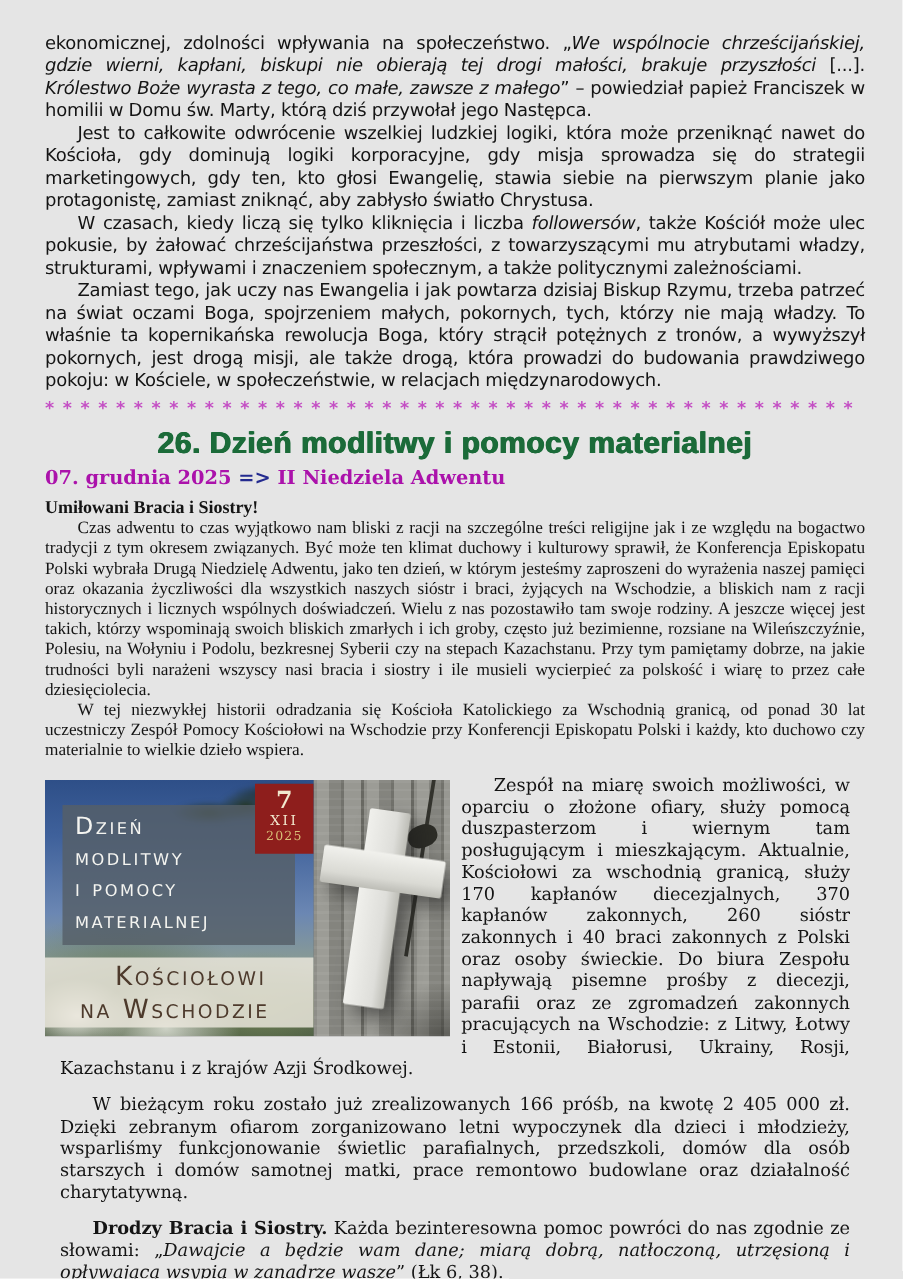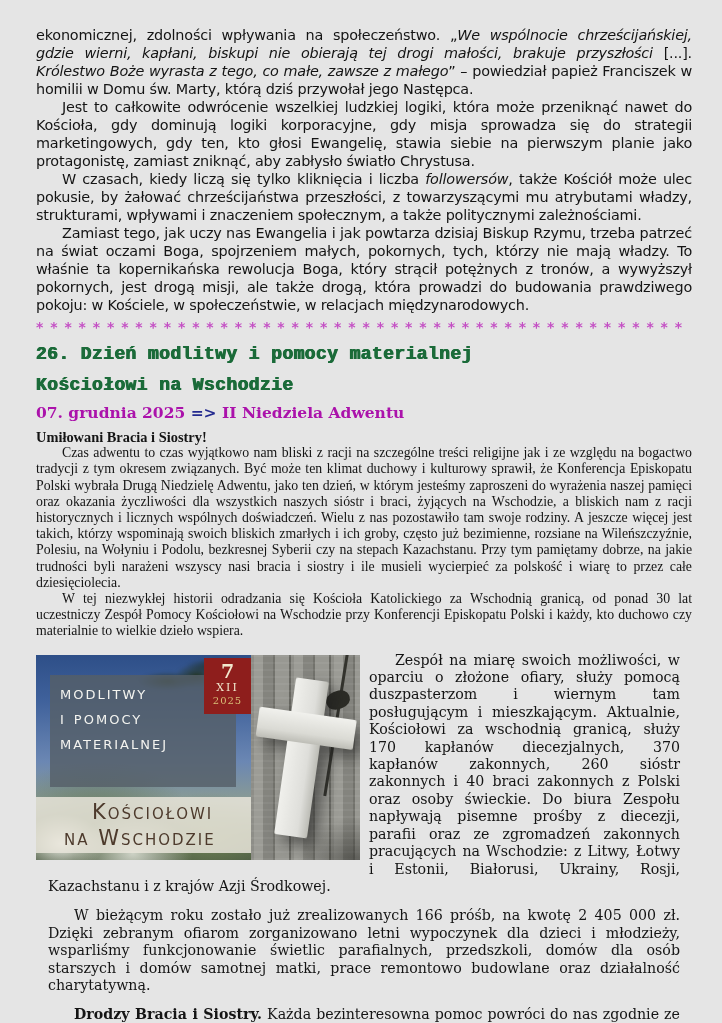--- a/index.html
+++ b/index.html
@@ -19,23 +19,23 @@
   .intro i{font-style:italic;}
   
   .stars{
     margin-top:5px;
     font-family:"DejaVu Sans",sans-serif;font-weight:bold;
     font-size:14px;color:#c44fc4;white-space:nowrap;overflow:hidden;
     letter-spacing:1px;
   }
   
   .title{
-    font-family:Liberation Mono, monospace;font-weight:bold;
-    color:#1b6b39;text-align:left;
-    font-size:18px;line-height:31px;margin:4px 0 0 0;
+    font-family:Liberation Sans, sans-serif;font-weight:bold;
+    color:#1b6b39;text-align:center;
+    font-size:24px;line-height:31px;margin:4px 0 0 0;
     letter-spacing:.4px;
     text-shadow:.5px 0 currentColor,-.5px 0 currentColor;
   }
   .title .tl{display:block;}
   
   .dateline{
     font-family:"DejaVu Serif",serif;font-weight:bold;
     font-size:15.5px;line-height:18px;
     color:#ab12ab;margin-top:3px;
   }
@@ -143,41 +143,41 @@
     <p class="first"><span>ekonomicznej, zdolności wpływania na społeczeństwo. „</span><i>We wspólnocie chrześcijańskiej, gdzie wierni, kapłani, biskupi nie obierają tej drogi małości, brakuje przyszłości</i><span> [...]. </span><i>Królestwo Boże wyrasta z tego, co małe, zawsze z małego</i><span>” – powiedział papież Franciszek w homilii w Domu św. Marty, którą dziś przywołał jego Następca.</span></p>
     <p>Jest to całkowite odwrócenie wszelkiej ludzkiej logiki, która może przeniknąć nawet do Kościoła, gdy dominują logiki korporacyjne, gdy misja sprowadza się do strategii marketingowych, gdy ten, kto głosi Ewangelię, stawia siebie na pierwszym planie jako protagonistę, zamiast zniknąć, aby zabłysło światło Chrystusa.</p>
     <p><span>W czasach, kiedy liczą się tylko kliknięcia i liczba </span><i>followersów</i><span>, także Kościół może ulec pokusie, by żałować chrześcijaństwa przeszłości, z towarzyszącymi mu atrybutami władzy, strukturami, wpływami i znaczeniem społecznym, a także politycznymi zależnościami.</span></p>
     <p>Zamiast tego, jak uczy nas Ewangelia i jak powtarza dzisiaj Biskup Rzymu, trzeba patrzeć na świat oczami Boga, spojrzeniem małych, pokornych, tych, którzy nie mają władzy. To właśnie ta kopernikańska rewolucja Boga, który strącił potężnych z tronów, a wywyższył pokornych, jest drogą misji, ale także drogą, która prowadzi do budowania prawdziwego pokoju: w Kościele, w społeczeństwie, w relacjach międzynarodowych.</p>
   </section>
 
   <div class="stars">* * * * * * * * * * * * * * * * * * * * * * * * * * * * * * * * * * * * * * * * * * * * * *</div>
 
   <h1 class="title">
     <span class="tl">26. Dzień modlitwy i pomocy materialnej</span>
-    <span class="tl">Kościołowi na Wschodzie</span>
   </h1>
 
   <div class="dateline">
     <span>07. grudnia 2025</span>
     <span class="arr">=&gt;</span>
     <span>II Niedziela Adwentu</span>
   </div>
 
   <section class="body-a">
     <p class="salutation">Umiłowani Bracia i Siostry!</p>
     <p>Czas adwentu to czas wyjątkowo nam bliski z racji na szczególne treści religijne jak i ze względu na bogactwo tradycji z tym okresem związanych. Być może ten klimat duchowy i kulturowy sprawił, że Konferencja Episkopatu Polski wybrała Drugą Niedzielę Adwentu, jako ten dzień, w którym jesteśmy zaproszeni do wyrażenia naszej pamięci oraz okazania życzliwości dla wszystkich naszych sióstr i braci, żyjących na Wschodzie, a bliskich nam z racji historycznych i licznych wspólnych doświadczeń. Wielu z nas pozostawiło tam swoje rodziny. A jeszcze więcej jest takich, którzy wspominają swoich bliskich zmarłych i ich groby, często już bezimienne, rozsiane na Wileńszczyźnie, Polesiu, na Wołyniu i Podolu, bezkresnej Syberii czy na stepach Kazachstanu. Przy tym pamiętamy dobrze, na jakie trudności byli narażeni wszyscy nasi bracia i siostry i ile musieli wycierpieć za polskość i wiarę to przez całe dziesięciolecia.</p>
     <p>W tej niezwykłej historii odradzania się Kościoła Katolickiego za Wschodnią granicą, od ponad 30 lat uczestniczy Zespół Pomocy Kościołowi na Wschodzie przy Konferencji Episkopatu Polski i każdy, kto duchowo czy materialnie to wielkie dzieło wspiera.</p>
   </section>
 
   <section class="body-b">
 
     <div class="poster">
       <div class="photo">
         <div class="branch"></div>
         <div class="signbox">
+          <div>Dzień</div>
           <div>modlitwy</div>
           <div>i pomocy</div>
           <div>materialnej</div>
         </div>
         <div class="badge">
           <div class="b7">7</div>
           <div class="bx">XII</div>
           <div class="by">2025</div>
         </div>
         <div class="band">

